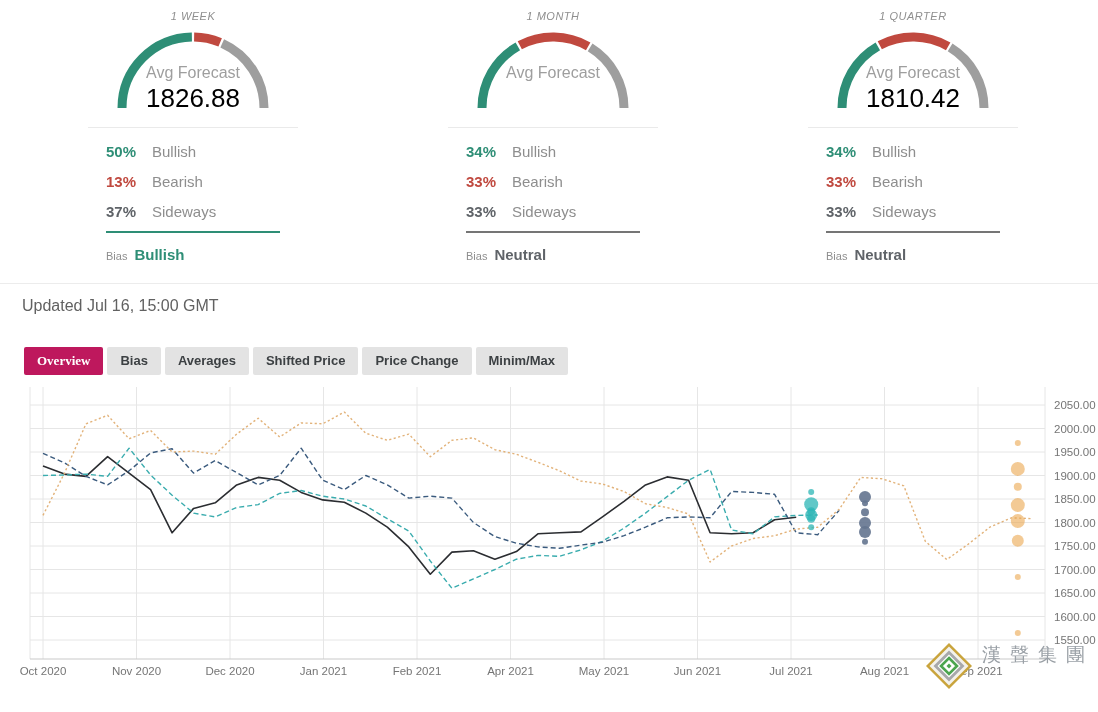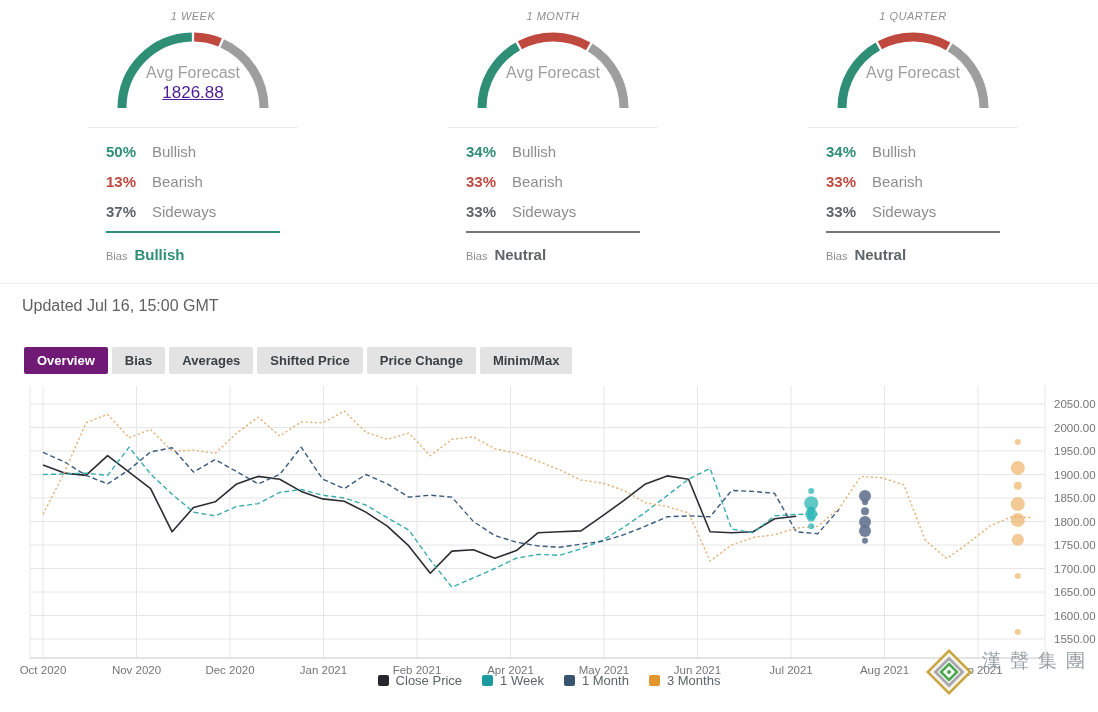--- a/index.html
+++ b/index.html
@@ -7,39 +7,39 @@
     font-family:"Liberation Sans", sans-serif; -webkit-font-smoothing:antialiased; }
 
   
   .gauges-row { display:flex; gap:150px; padding:10px 80px 0 88px; }
   .gauge-card { width:210px; flex:0 0 auto; }
   .period-label { text-align:center; font-style:italic; color:#8f8f8f; font-size:11px;
     letter-spacing:.5px; margin-bottom:6px; }
   .gauge-wrap { position:relative; width:160px; height:84px; margin:0 auto; }
   .gauge-text { position:absolute; left:0; right:0; top:36px; text-align:center; }
   .avg-label { font-size:16px; color:#9e9e9e; }
-  .avg-value { font-size:17px; color:#4c1d95; margin-top:1px;text-decoration:underline; }
+  .avg-value { font-size:26px; color:#000000; margin-top:1px; }
   .card-divider { height:1px; background:#eaeaea; margin:15px 0 8px; }
   .stats { margin:0 18px; }
   .stat-row { display:flex; align-items:center; height:30px; font-size:15px; }
   .stat-pct { font-weight:bold; width:46px; }
   .stat-label { color:#8e8e8e; }
   .stats-underline { height:2px; margin:5px 18px 0; }
   .bias-row { margin:13px 18px 0; display:flex; align-items:baseline; gap:7px; }
   .bias-caption { font-size:11px; color:#8e8e8e; }
   .bias-value { font-size:15px; font-weight:bold; }
 
   .section-divider { height:1px; background:#ececec; margin-top:20px; }
   .updated { color:#616161; font-size:16px; padding:13px 0 0 22px; }
 
   
   .tabs { display:flex; gap:4px; margin:32px 0 0 24px; }
   .tab { background:#e3e3e3; color:#3c4043; font-size:13px; font-weight:bold;
     padding:6px 13px; border-radius:2px; cursor:pointer; white-space:nowrap; }
-  .tab.active { background:#701a75; color:#fff; }
+  .tab.active { background:#be185d; color:#fff;font-family:Liberation Serif, serif; }
 
   
   .chart-wrap { position:relative; margin-top:7px; }
   #chart-svg { display:block; }
   .legend { display:flex; justify-content:center; align-items:center; gap:20px;
     font-size:13px; color:#5f6368; margin-top:-8px; }
   .legend-item { display:flex; align-items:center; gap:7px; cursor:pointer; }
   .legend-swatch { width:11px; height:11px; border-radius:2px; display:inline-block; }
   .watermark { position:absolute; right:4px; bottom:-8px; display:flex; 
     gap:9px; color:#9aa0a6; font-size:19px; letter-spacing:9px; white-space:nowrap; z-index:5; }
@@ -121,20 +121,21 @@
   <div class="gauge-card">
     <div class="period-label">1 QUARTER</div>
     <div class="gauge-wrap">
       <svg class="gauge-svg" width="160" height="84" viewBox="0 0 160 84">
           <path d="M 9.00 80.00 A 71 71 0 0 1 44.82 18.33" fill="none" stroke="#2e8e76" stroke-width="9"></path>
           <path d="M 46.78 17.25 A 71 71 0 0 1 115.18 18.33" fill="none" stroke="#c0493f" stroke-width="9"></path>
           <path d="M 117.10 19.46 A 71 71 0 0 1 151.00 80.00" fill="none" stroke="#9e9e9e" stroke-width="9"></path>
         </svg>
       <div class="gauge-text">
         <div class="avg-label">Avg Forecast</div>
+        <div class="avg-value">1810.42</div>
       </div>
     </div>
     <div class="card-divider"></div>
     <div class="stats">
       <div class="stat-row">
         <span class="stat-pct" style="color: rgb(46, 142, 118);">34%</span>
         <span class="stat-label">Bullish</span>
       </div>
       <div class="stat-row">
         <span class="stat-pct" style="color: rgb(192, 73, 63);">33%</span>
@@ -245,38 +246,20 @@
         <circle cx="1017.8" cy="86.9" r="7"></circle>
         <circle cx="1017.8" cy="104.8" r="4"></circle>
         <circle cx="1017.8" cy="123.1" r="7"></circle>
         <circle cx="1017.8" cy="139.1" r="7"></circle>
         <circle cx="1017.8" cy="158.8" r="6"></circle>
         <circle cx="1017.8" cy="195.0" r="3"></circle>
         <circle cx="1017.8" cy="250.9" r="3"></circle>
       </g>
     </svg>
 
-  <div class="legend" id="legend">
-      <span class="legend-item">
-        <span class="legend-swatch" style="background: rgb(38, 38, 43);"></span>
-        <span>Close Price</span>
-      </span>
-      <span class="legend-item">
-        <span class="legend-swatch" style="background: rgb(27, 154, 160);"></span>
-        <span>1 Week</span>
-      </span>
-      <span class="legend-item">
-        <span class="legend-swatch" style="background: rgb(55, 83, 111);"></span>
-        <span>1 Month</span>
-      </span>
-      <span class="legend-item">
-        <span class="legend-swatch" style="background: rgb(225, 149, 47);"></span>
-        <span>3 Months</span>
-      </span>
-    </div>
 
   <div class="watermark">
     <svg width="48" height="48" viewBox="0 0 48 48">
       <polygon points="24,1 47,24 24,47 1,24" fill="#c9a43c"></polygon>
       <polygon points="24,4.5 43.5,24 24,43.5 4.5,24" fill="#f4f2ec"></polygon>
       <polygon points="24,8.5 39.5,24 24,39.5 8.5,24" fill="#a8a8aa"></polygon>
       <polygon points="24,12.5 35.5,24 24,35.5 12.5,24" fill="#ffffff"></polygon>
       <polygon points="24,16 32,24 24,32 16,24" fill="none" stroke="#4ca54f" stroke-width="2.6"></polygon>
       <polygon points="24,21.5 26.5,24 24,26.5 21.5,24" fill="#4ca54f"></polygon>
     </svg>

